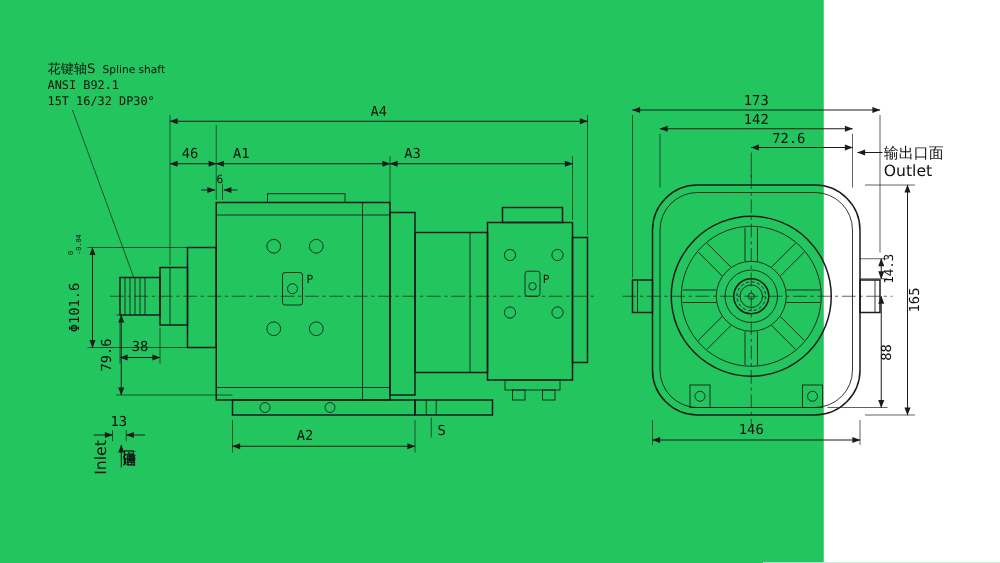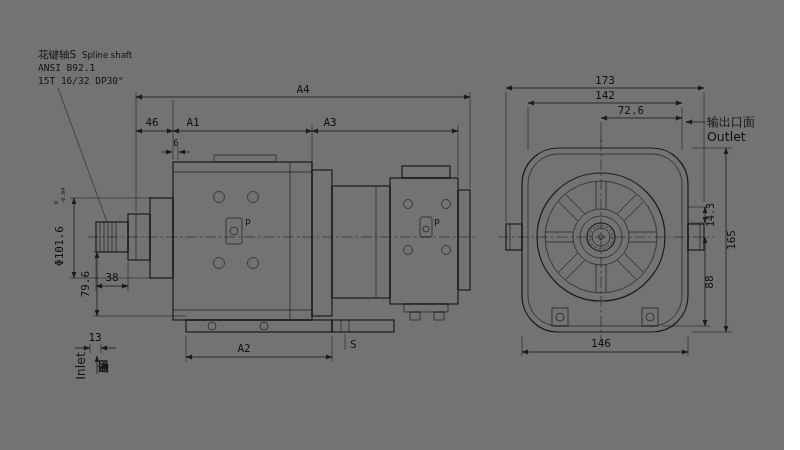--- a/index.html
+++ b/index.html
@@ -1,16 +1,16 @@
 <!DOCTYPE html>
 <html><head>
 <meta charset="utf-8">
 <style>
   html,body{margin:0;padding:0;background:#ffffff;}
-  .wrap{width:784px;height:450px;background:#737373;}
+  .wrap{width:659px;height:450px;background:#22c55e;}
   .g{fill:none;stroke:#1c1c1c;stroke-width:1.2;}
   .g2{fill:none;stroke:#1c1c1c;stroke-width:0.7;}
   .ext{stroke:#1c1c1c;stroke-width:0.55;fill:none;}
   .dim{stroke:#1c1c1c;stroke-width:0.8;fill:none;}
   .cl{stroke:#1c1c1c;stroke-width:0.55;fill:none;stroke-dasharray:11 3 2.5 3;}
   text{fill:#111111;font-family:"DejaVu Sans Mono",monospace;font-size:11px;}
   .t-mid{text-anchor:middle;}
   .small{font-size:9px;}
   .tiny{font-size:5.5px;}
   .cjk{font-family:"DejaVu Sans",sans-serif;}

